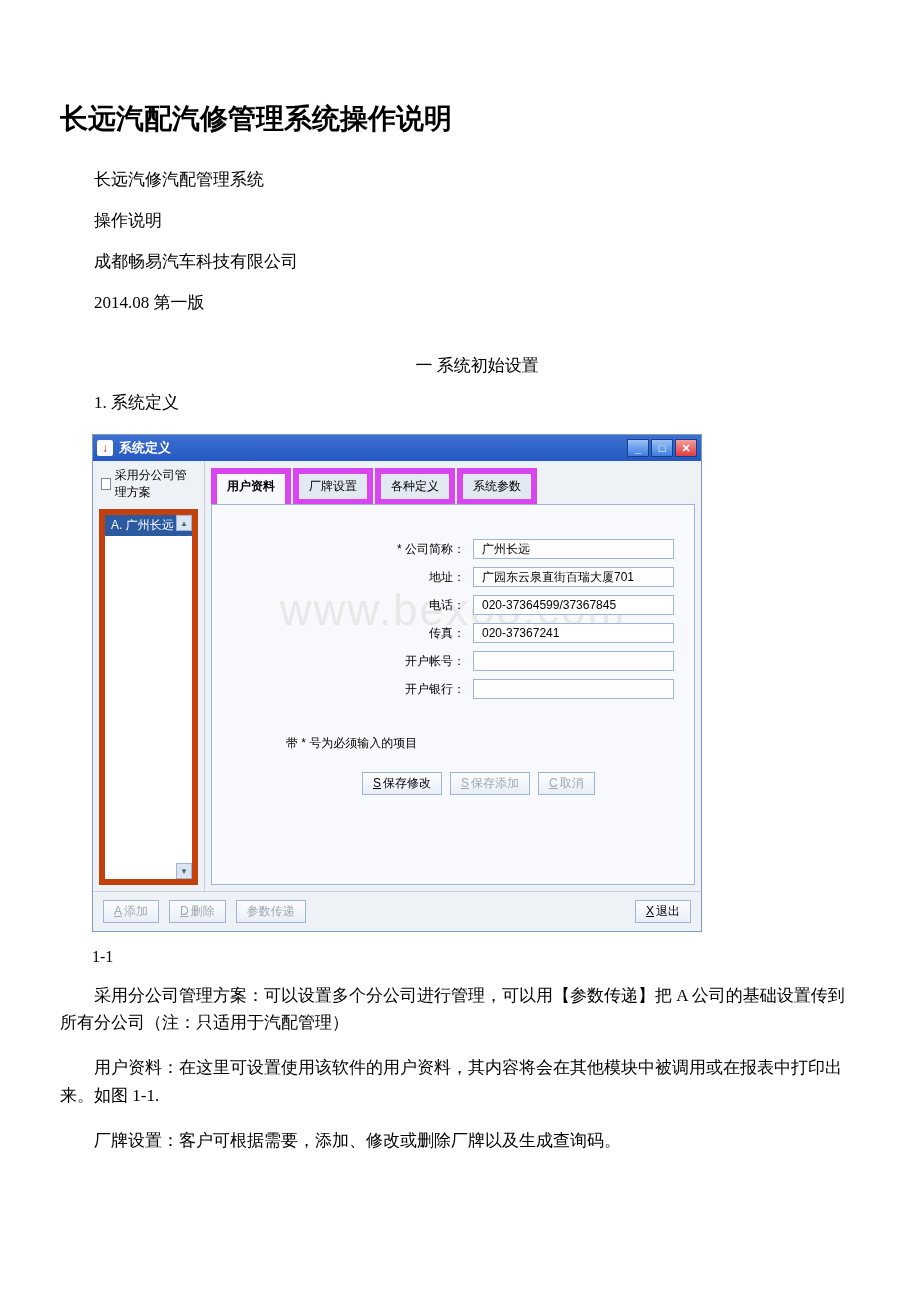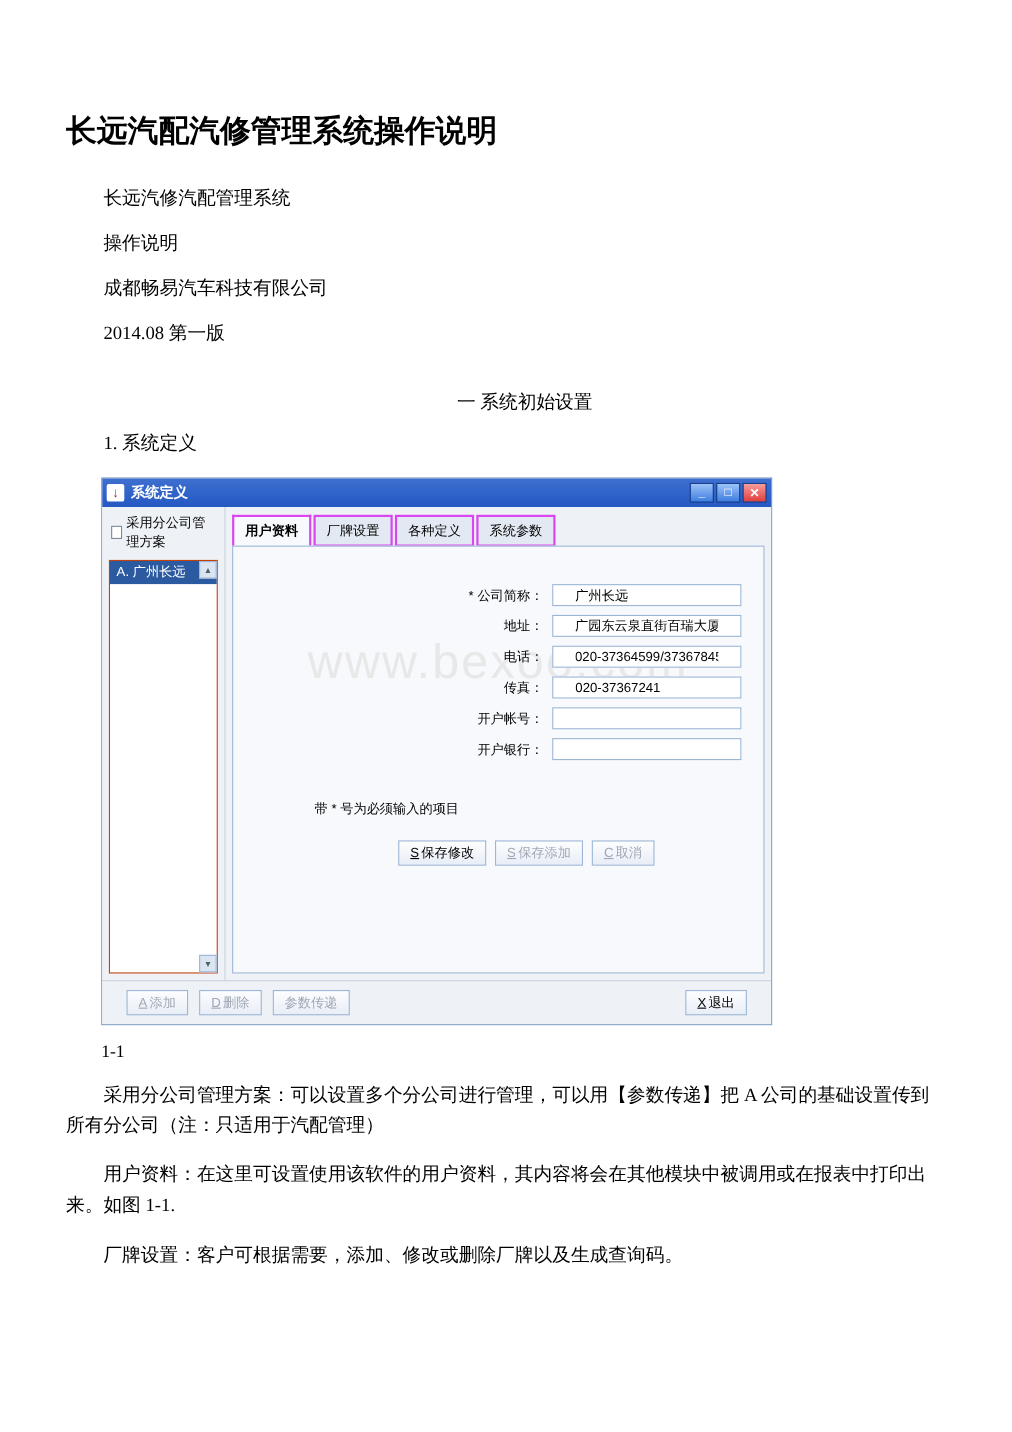--- a/index.html
+++ b/index.html
@@ -93,21 +93,21 @@
     gap: 4px;
   }
   .checkbox-box {
     width: 12px; height: 12px;
     border: 1px solid #7a8aa0;
     background: #fff;
   }
   .list-area {
     flex: 1;
     margin: 0 6px 6px 6px;
-    border: 1px solid #c2410c;
+    border: 6px solid #c2410c;
     background: #fff;
     position: relative;
   }
   .list-item {
     background: #2c5aa0;
     color: #fff;
     font-size: 12px;
     padding: 2px 6px;
     white-space: nowrap;
     overflow: hidden;
@@ -130,21 +130,21 @@
     flex-direction: column;
   }
   .tabs-row {
     display: flex;
     padding: 6px 6px 0 6px;
     gap: 0;
   }
   .tab {
     font-size: 12px;
     padding: 4px 10px;
-    border: 2px solid #d946ef;
+    border: 6px solid #d946ef;
     background: #e3e9f2;
     margin-right: 2px;
     position: relative;
     top: 1px;
   }
   .tab.active {
     background: #f7f9fc;
     border-bottom: 1px solid #f7f9fc;
     font-weight: bold;
   }
@@ -164,26 +164,26 @@
     margin-bottom: 8px;
     justify-content: flex-end;
   }
   .form-label {
     width: 120px;
     text-align: right;
     font-size: 12px;
     padding-right: 8px;
   }
   .form-input {
-    width: 172px;
+    width: 201px;
     height: 20px;
     border: 1px solid #9db6d8;
     background: #fff;
     font-size: 12px;
-    padding: 1px 20px;
+    padding: 1px 8px;
     font-family: inherit;
   }
   .watermark {
     position: absolute;
     top: 80px;
     left: 0;
     right: 0;
     text-align: center;
     font-size: 44px;
     color: #e8e8e8;
@@ -211,21 +211,21 @@
     background: linear-gradient(#fdfdfe, #e8eef7);
     cursor: default;
   }
   .btn.disabled {
     color: #a0a8b4;
   }
   .btn .accel { text-decoration: underline; margin-right: 2px; }
   .bottom-bar {
     display: flex;
     align-items: center;
-    padding: 8px 22px;
+    padding: 8px 10px;
     gap: 10px;
     border-top: 1px solid #c8d2de;
     background: #eef2f7;
   }
   .bottom-bar .spacer { flex: 1; }
   .fig-label {
     font-size: 16px;
     margin: 16px 0 16px 0;
     text-indent: 2em;
   }

